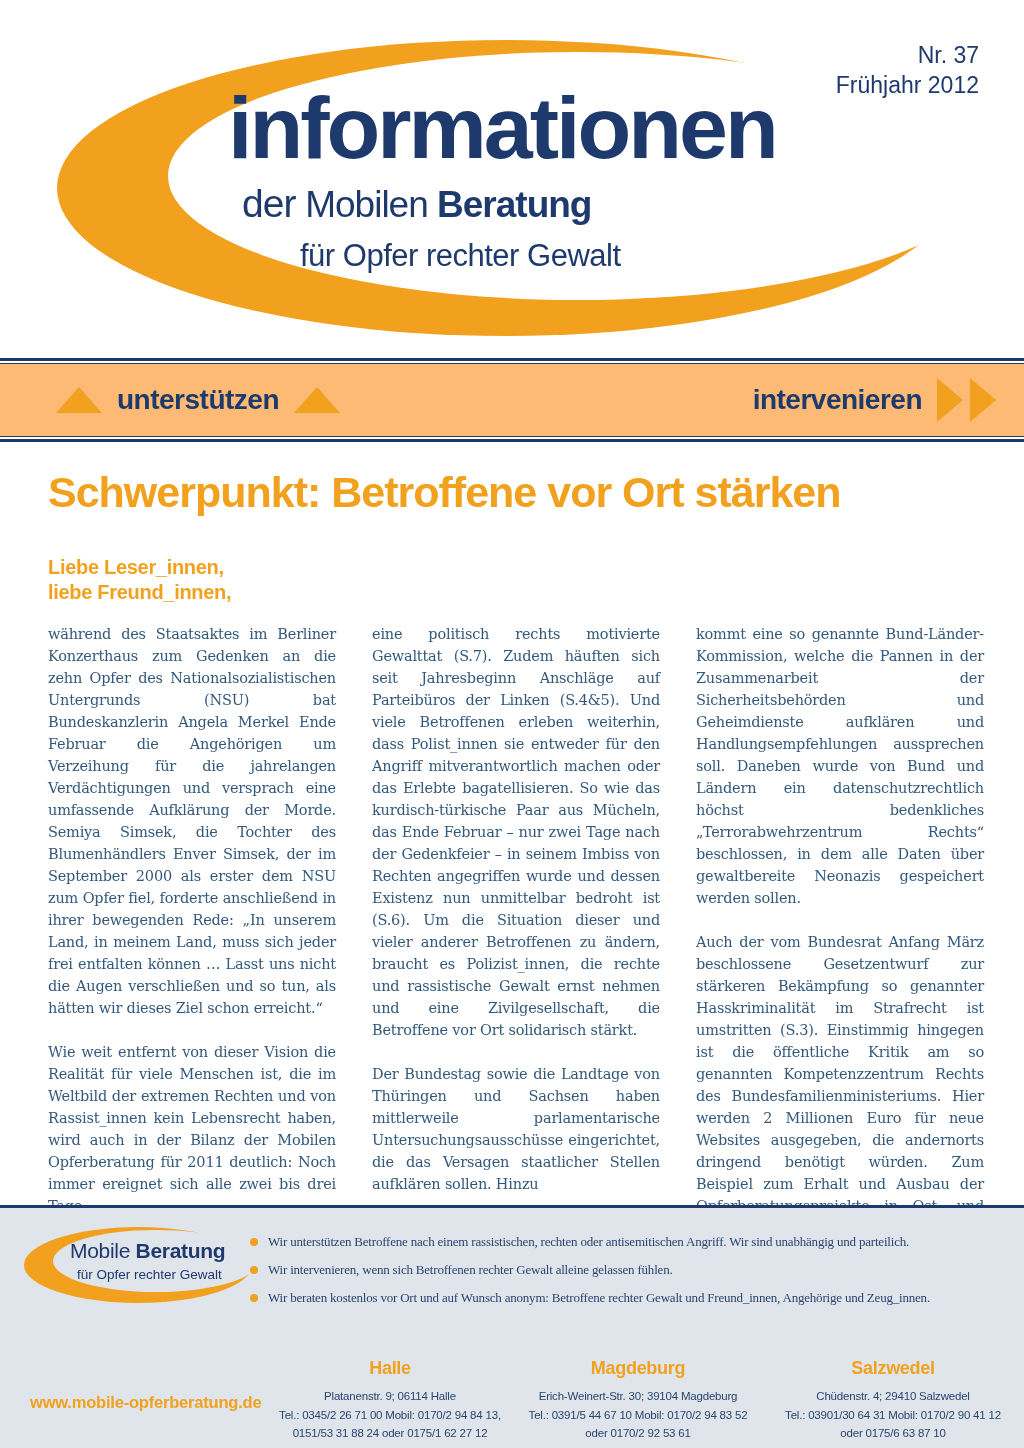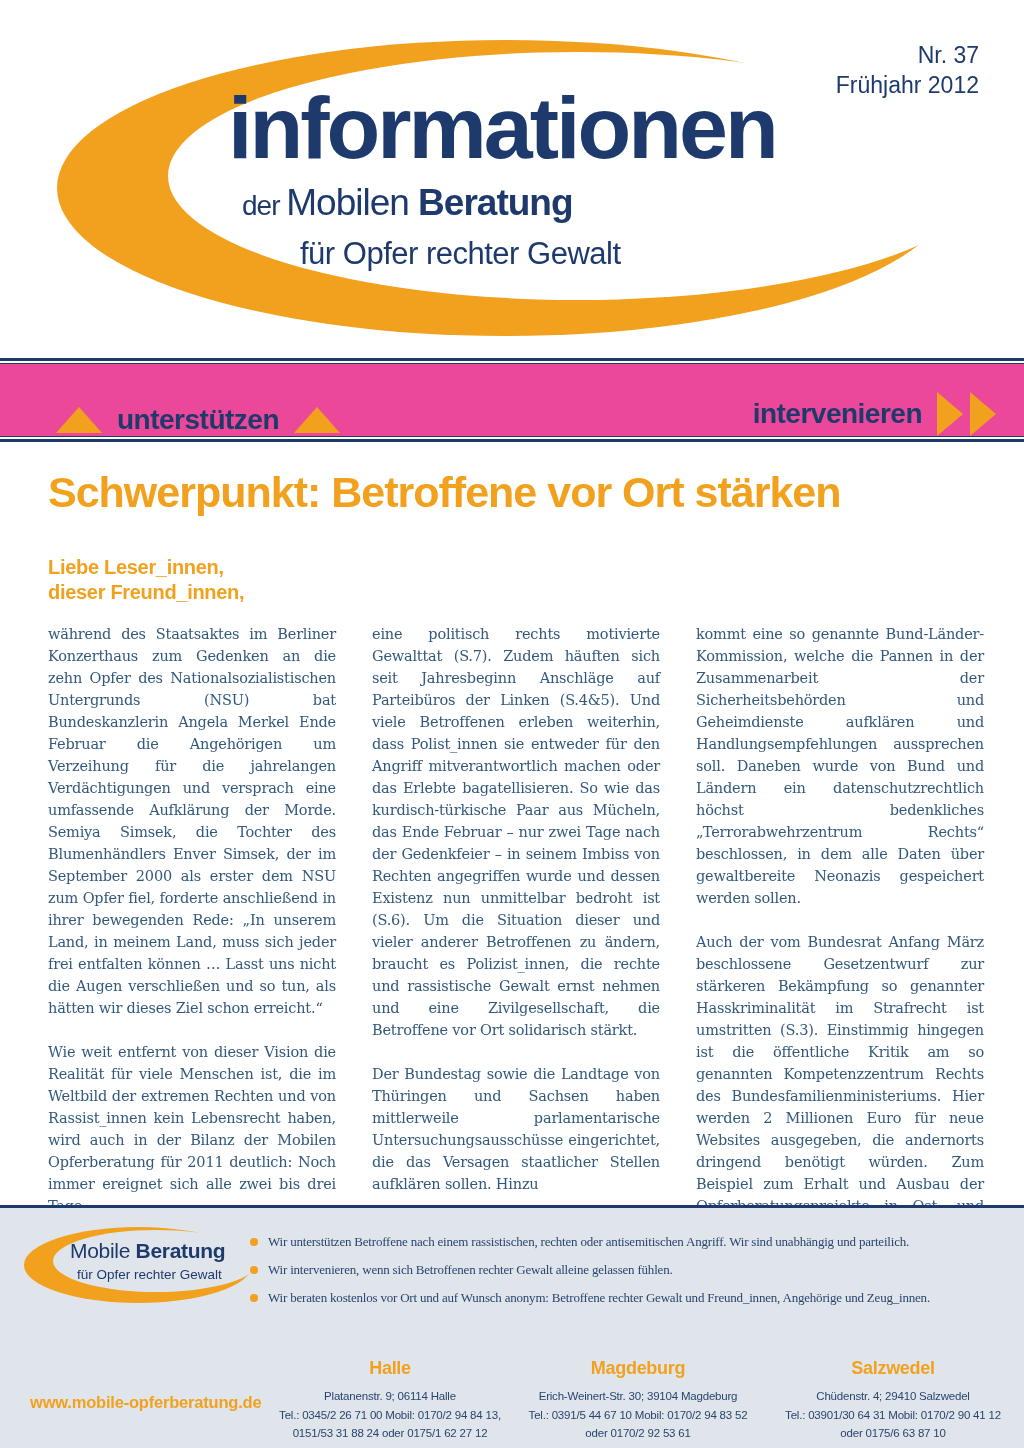--- a/index.html
+++ b/index.html
@@ -26,34 +26,34 @@
     position:absolute;right:45px;top:40px;
     text-align:right;color:var(--navy);
     font-size:23px;line-height:30px;font-weight:500;
   }
   .title-block{position:absolute;left:228px;top:84px;color:var(--navy);}
   .main-title{
     font-size:88px;font-weight:700;letter-spacing:-3px;line-height:1;
     color:var(--navy);
   }
   .subtitle1{margin-top:10px;margin-left:14px;font-size:37px;letter-spacing:-1px;}
-  .subtitle1 .small{font-size:28px;font-weight:400;}
+  .subtitle1 .small{font-size:39px;font-weight:400;}
   .subtitle1 .mid{font-weight:400;}
   .subtitle1 .bold{font-weight:700;}
   .subtitle2{margin-top:12px;margin-left:72px;font-size:31px;font-weight:400;letter-spacing:-0.5px;}
 
   
   .navbar{position:relative;}
   .rule{background:var(--navy);}
   .rule.thick{height:3px;}
   .rule.thin{height:1px;}
   .rule-gap{height:2px;background:#fff;}
   .nav-content{
-    display:flex;align-items:flex-end;justify-content:space-between;
-    height:72px;padding:0 28px 0 56px;background:#ec4899;gap:17px;
+    display:flex;align-items:center;justify-content:space-between;
+    height:72px;padding:0 28px 0 56px;background:#fdba74;gap:17px;
   }
   .nav-item{display:flex;align-items:center;}
   .nav-label{
     color:var(--navy);font-size:28px;font-weight:700;letter-spacing:-0.5px;
     margin:0 15px;white-space:nowrap;
   }
   .tri{width:0;height:0;}
   .tri-up{border-left:23px solid transparent;border-right:23px solid transparent;border-bottom:26px solid var(--orange);}
   .tri-right{border-top:22px solid transparent;border-bottom:22px solid transparent;border-left:26px solid var(--orange);}
   .tri-left{border-top:22px solid transparent;border-bottom:22px solid transparent;border-right:26px solid var(--orange);}
@@ -163,21 +163,21 @@
     <div class="rule-gap"></div>
     <div class="rule thick"></div>
   </div>
 
   <div class="article">
     <h1 class="headline">Schwerpunkt: Betroffene vor Ort stärken</h1>
     <div class="columns">
       <div class="col">
         <div class="greeting">
           <div>Liebe Leser_innen,</div>
-          <div>dieser Freund_innen,</div>
+          <div>liebe Freund_innen,</div>
         </div>
         <p>während des Staatsaktes im Berliner Konzerthaus zum Gedenken an die zehn Opfer des Nationalsozialistischen Untergrunds (NSU) bat Bundeskanzlerin Angela Merkel Ende Februar die Angehörigen um Verzeihung für die jahrelangen Verdächtigungen und versprach eine umfassende Aufklärung der Morde. Semiya Simsek, die Tochter des Blumenhändlers Enver Simsek, der im September 2000 als erster dem NSU zum Opfer fiel, forderte anschließend in ihrer bewegenden Rede: „In unserem Land, in meinem Land, muss sich jeder frei entfalten können … Lasst uns nicht die Augen verschließen und so tun, als hätten wir dieses Ziel schon erreicht.“</p>
         <p>Wie weit entfernt von dieser Vision die Realität für viele Menschen ist, die im Weltbild der extremen Rechten und von Rassist_innen kein Lebensrecht haben, wird auch in der Bilanz der Mobilen Opferberatung für 2011 deutlich: Noch immer ereignet sich alle zwei bis drei Tage</p>
       </div>
       <div class="col pad-top">
         <p>eine politisch rechts motivierte Gewalttat (S.7). Zudem häuften sich seit Jahresbeginn Anschläge auf Parteibüros der Linken (S.4&amp;5). Und viele Betroffenen erleben weiterhin, dass Polist_innen sie entweder für den Angriff mitverantwortlich machen oder das Erlebte bagatellisieren. So wie das kurdisch-türkische Paar aus Mücheln, das Ende Februar – nur zwei Tage nach der Gedenkfeier – in seinem Imbiss von Rechten angegriffen wurde und dessen Existenz nun unmittelbar bedroht ist (S.6). Um die Situation dieser und vieler anderer Betroffenen zu ändern, braucht es Polizist_innen, die rechte und rassistische Gewalt ernst nehmen und eine Zivilgesellschaft, die Betroffene vor Ort solidarisch stärkt.</p>
         <p>Der Bundestag sowie die Landtage von Thüringen und Sachsen haben mittlerweile parlamentarische Untersuchungsausschüsse eingerichtet, die das Versagen staatlicher Stellen aufklären sollen. Hinzu</p>
       </div>
       <div class="col pad-top">
         <p>kommt eine so genannte Bund-Länder-Kommission, welche die Pannen in der Zusammenarbeit der Sicherheitsbehörden und Geheimdienste aufklären und Handlungsempfehlungen aussprechen soll. Daneben wurde von Bund und Ländern ein datenschutzrechtlich höchst bedenkliches „Terrorabwehrzentrum Rechts“ beschlossen, in dem alle Daten über gewaltbereite Neonazis gespeichert werden sollen.</p>

